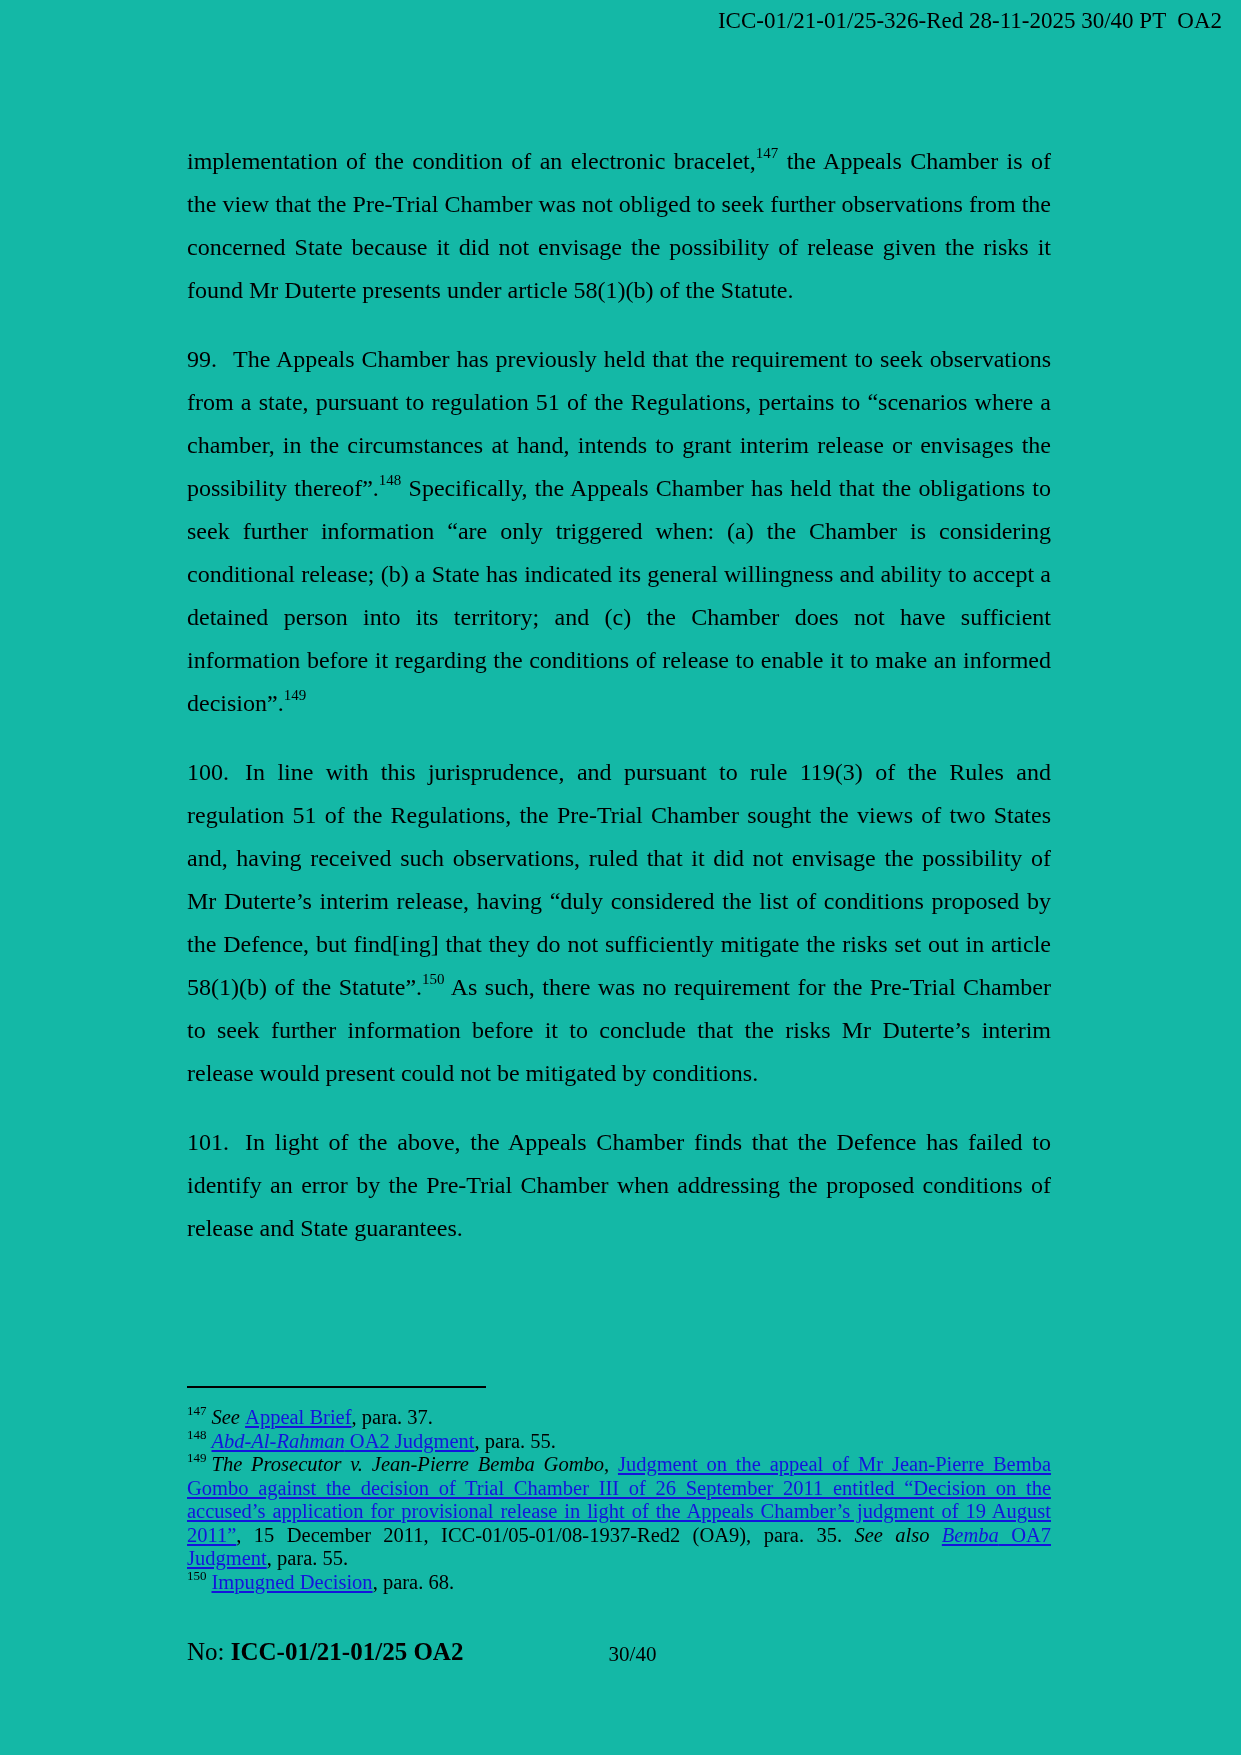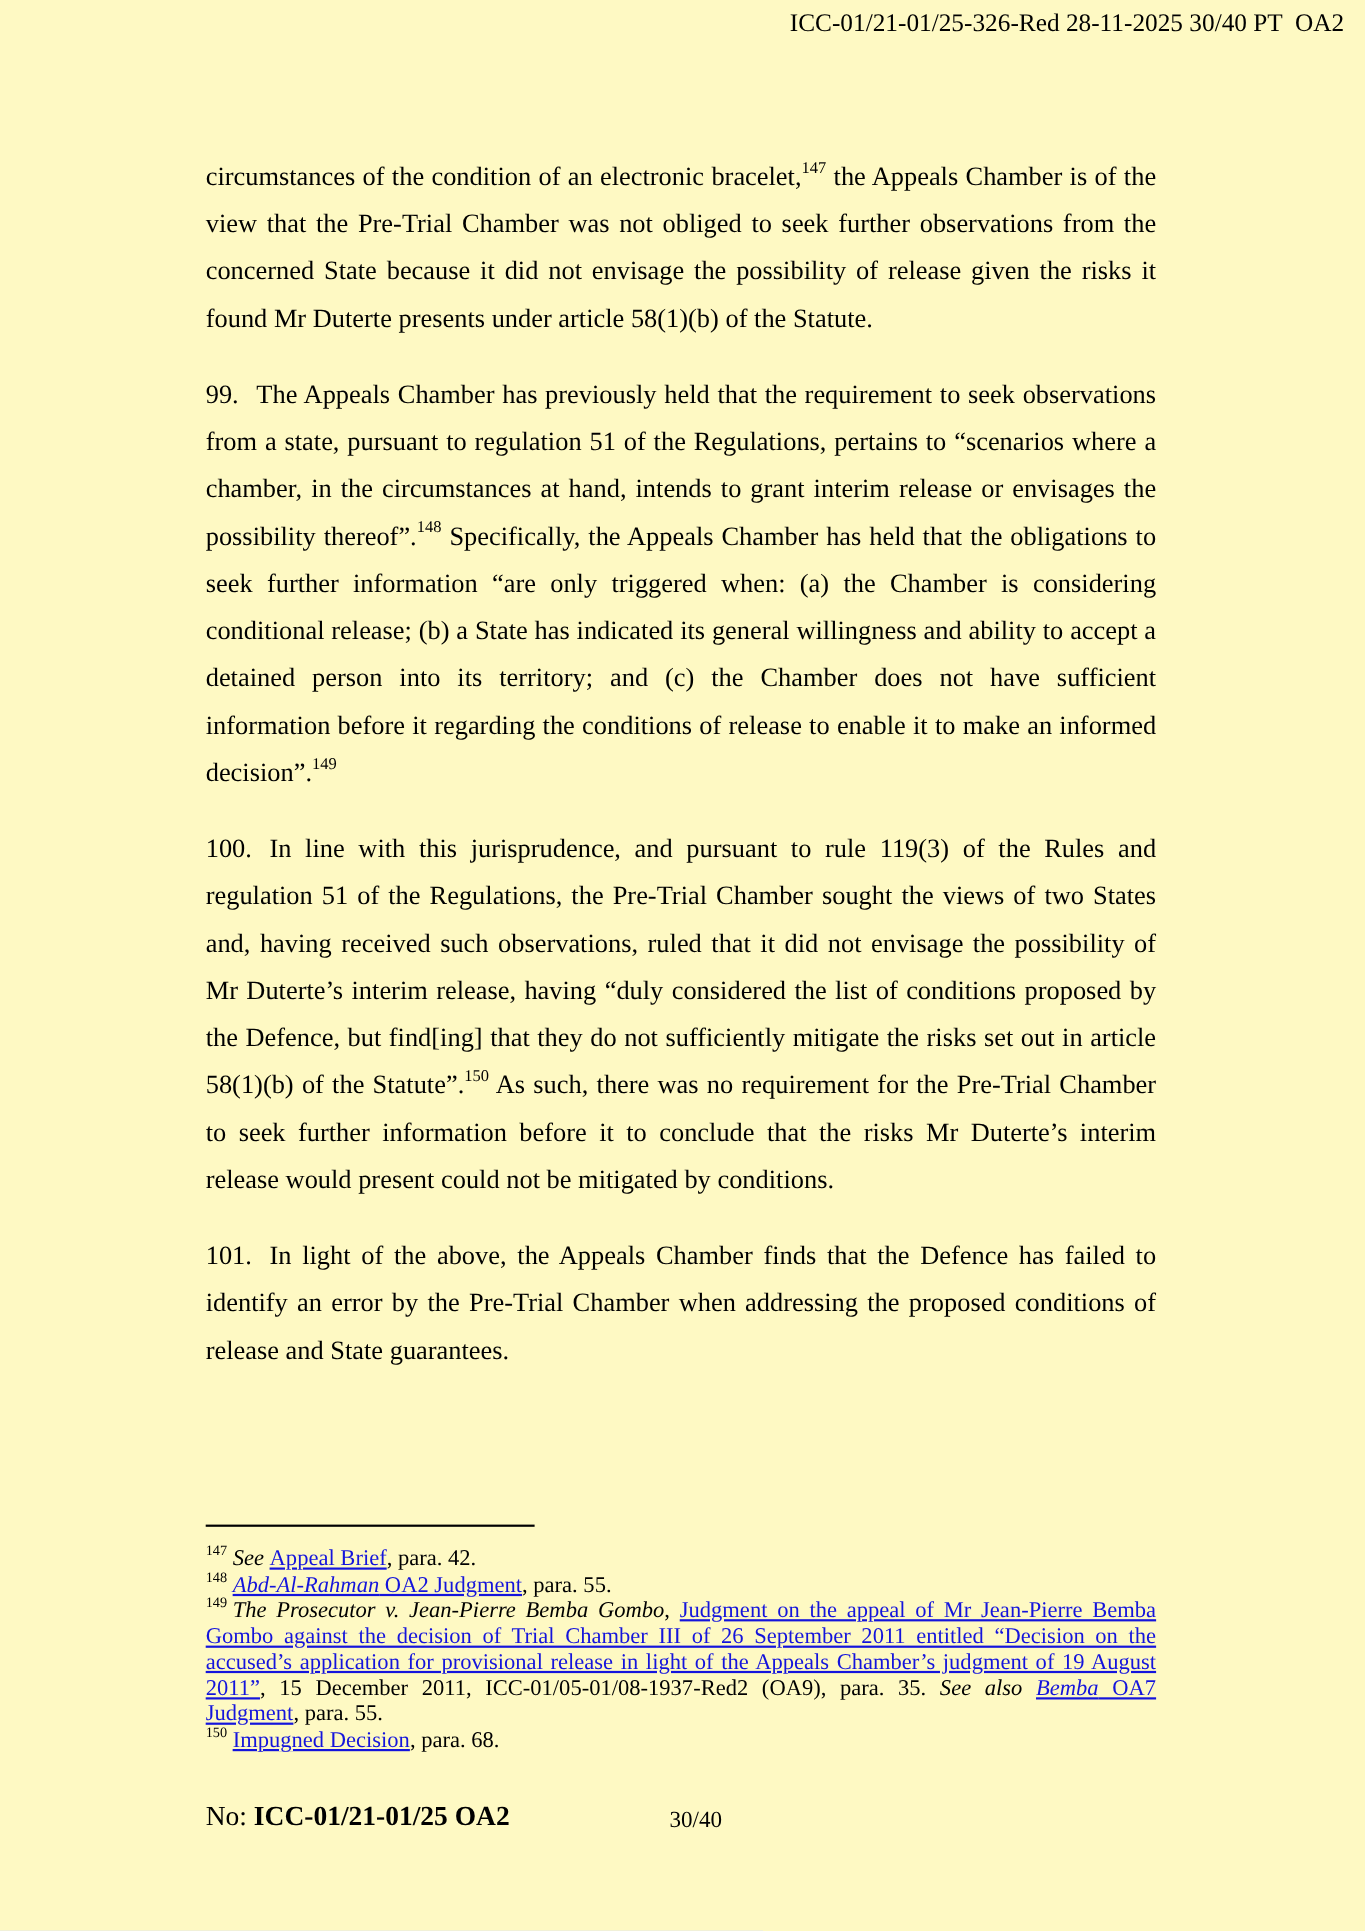--- a/index.html
+++ b/index.html
@@ -4,21 +4,21 @@
 <style>
   html, body {
     margin: 0;
     padding: 0;
     background: #e8e8e8;
   }
   .page {
     position: relative;
     width: 1241px;
     height: 1755px;
-    background: #fef9c3;
+    background: #14b8a6;
     font-family: "Liberation Serif", "DejaVu Serif", serif;
     color: #000000;
     overflow: hidden;
   }
   .header-stamp {
     position: absolute;
     top: 8px;
     right: 19px;
     font-size: 23px;
     white-space: pre;
@@ -103,31 +103,31 @@
 </style>
 </head>
 <body>
 
 <div class="page">
 
   <div class="header-stamp">ICC-01/21-01/25-326-Red 28-11-2025 30/40 PT  OA2</div>
 
   <main class="body-text">
     <div id="paragraphs">
-        <p><span>circumstances of the condition of an electronic bracelet,</span><sup>147</sup><span> the Appeals Chamber is of the view that the Pre-Trial Chamber was not obliged to seek further observations from the concerned State because it did not envisage the possibility of release given the risks it found Mr Duterte presents under article 58(1)(b) of the Statute.</span></p>
+        <p><span>implementation of the condition of an electronic bracelet,</span><sup>147</sup><span> the Appeals Chamber is of the view that the Pre-Trial Chamber was not obliged to seek further observations from the concerned State because it did not envisage the possibility of release given the risks it found Mr Duterte presents under article 58(1)(b) of the Statute.</span></p>
         <p><span class="para-num">99.</span><span>The Appeals Chamber has previously held that the requirement to seek observations from a state, pursuant to regulation 51 of the Regulations, pertains to “scenarios where a chamber, in the circumstances at hand, intends to grant interim release or envisages the possibility thereof”.</span><sup>148</sup><span> Specifically, the Appeals Chamber has held that the obligations to seek further information “are only triggered when: (a) the Chamber is considering conditional release; (b) a State has indicated its general willingness and ability to accept a detained person into its territory; and (c) the Chamber does not have sufficient information before it regarding the conditions of release to enable it to make an informed decision”.</span><sup>149</sup></p>
         <p><span class="para-num">100.</span><span>In line with this jurisprudence, and pursuant to rule 119(3) of the Rules and regulation 51 of the Regulations, the Pre-Trial Chamber sought the views of two States and, having received such observations, ruled that it did not envisage the possibility of Mr Duterte’s interim release, having “duly considered the list of conditions proposed by the Defence, but find[ing] that they do not sufficiently mitigate the risks set out in article 58(1)(b) of the Statute”.</span><sup>150</sup><span> As such, there was no requirement for the Pre-Trial Chamber to seek further information before it to conclude that the risks Mr Duterte’s interim release would present could not be mitigated by conditions.</span></p>
         <p><span class="para-num">101.</span><span>In light of the above, the Appeals Chamber finds that the Defence has failed to identify an error by the Pre-Trial Chamber when addressing the proposed conditions of release and State guarantees.</span></p>
       </div>
   </main>
 
   <div class="footnote-sep"></div>
 
   <div id="footnotes" class="footnotes">
-      <div class="footnote"><sup>147</sup><em>See </em><a class="doc-link" href="#">Appeal Brief</a><span>, para. 42.</span></div>
+      <div class="footnote"><sup>147</sup><em>See </em><a class="doc-link" href="#">Appeal Brief</a><span>, para. 37.</span></div>
       <div class="footnote"><sup>148</sup><a class="doc-link" href="#"><em>Abd-Al-Rahman</em></a><a class="doc-link" href="#"> OA2 Judgment</a><span>, para. 55.</span></div>
       <div class="footnote"><sup>149</sup><em>The Prosecutor v. Jean-Pierre Bemba Gombo</em><span>, </span><a class="doc-link" href="#">Judgment on the appeal of Mr Jean-Pierre Bemba Gombo against the decision of Trial Chamber III of 26 September 2011 entitled “Decision on the accused’s application for provisional release in light of the Appeals Chamber’s judgment of 19 August 2011”</a><span>, 15 December 2011, ICC-01/05-01/08-1937-Red2 (OA9), para. 35. </span><em>See also </em><a class="doc-link" href="#"><em>Bemba</em></a><a class="doc-link" href="#"> OA7 Judgment</a><span>, para. 55.</span></div>
       <div class="footnote"><sup>150</sup><a class="doc-link" href="#">Impugned Decision</a><span>, para. 68.</span></div>
     </div>
 
   <div class="footer-left">
     <span>No: </span><span class="case-number">ICC-01/21-01/25 OA2</span>
   </div>
 
   <div class="footer-page">30/40</div>

